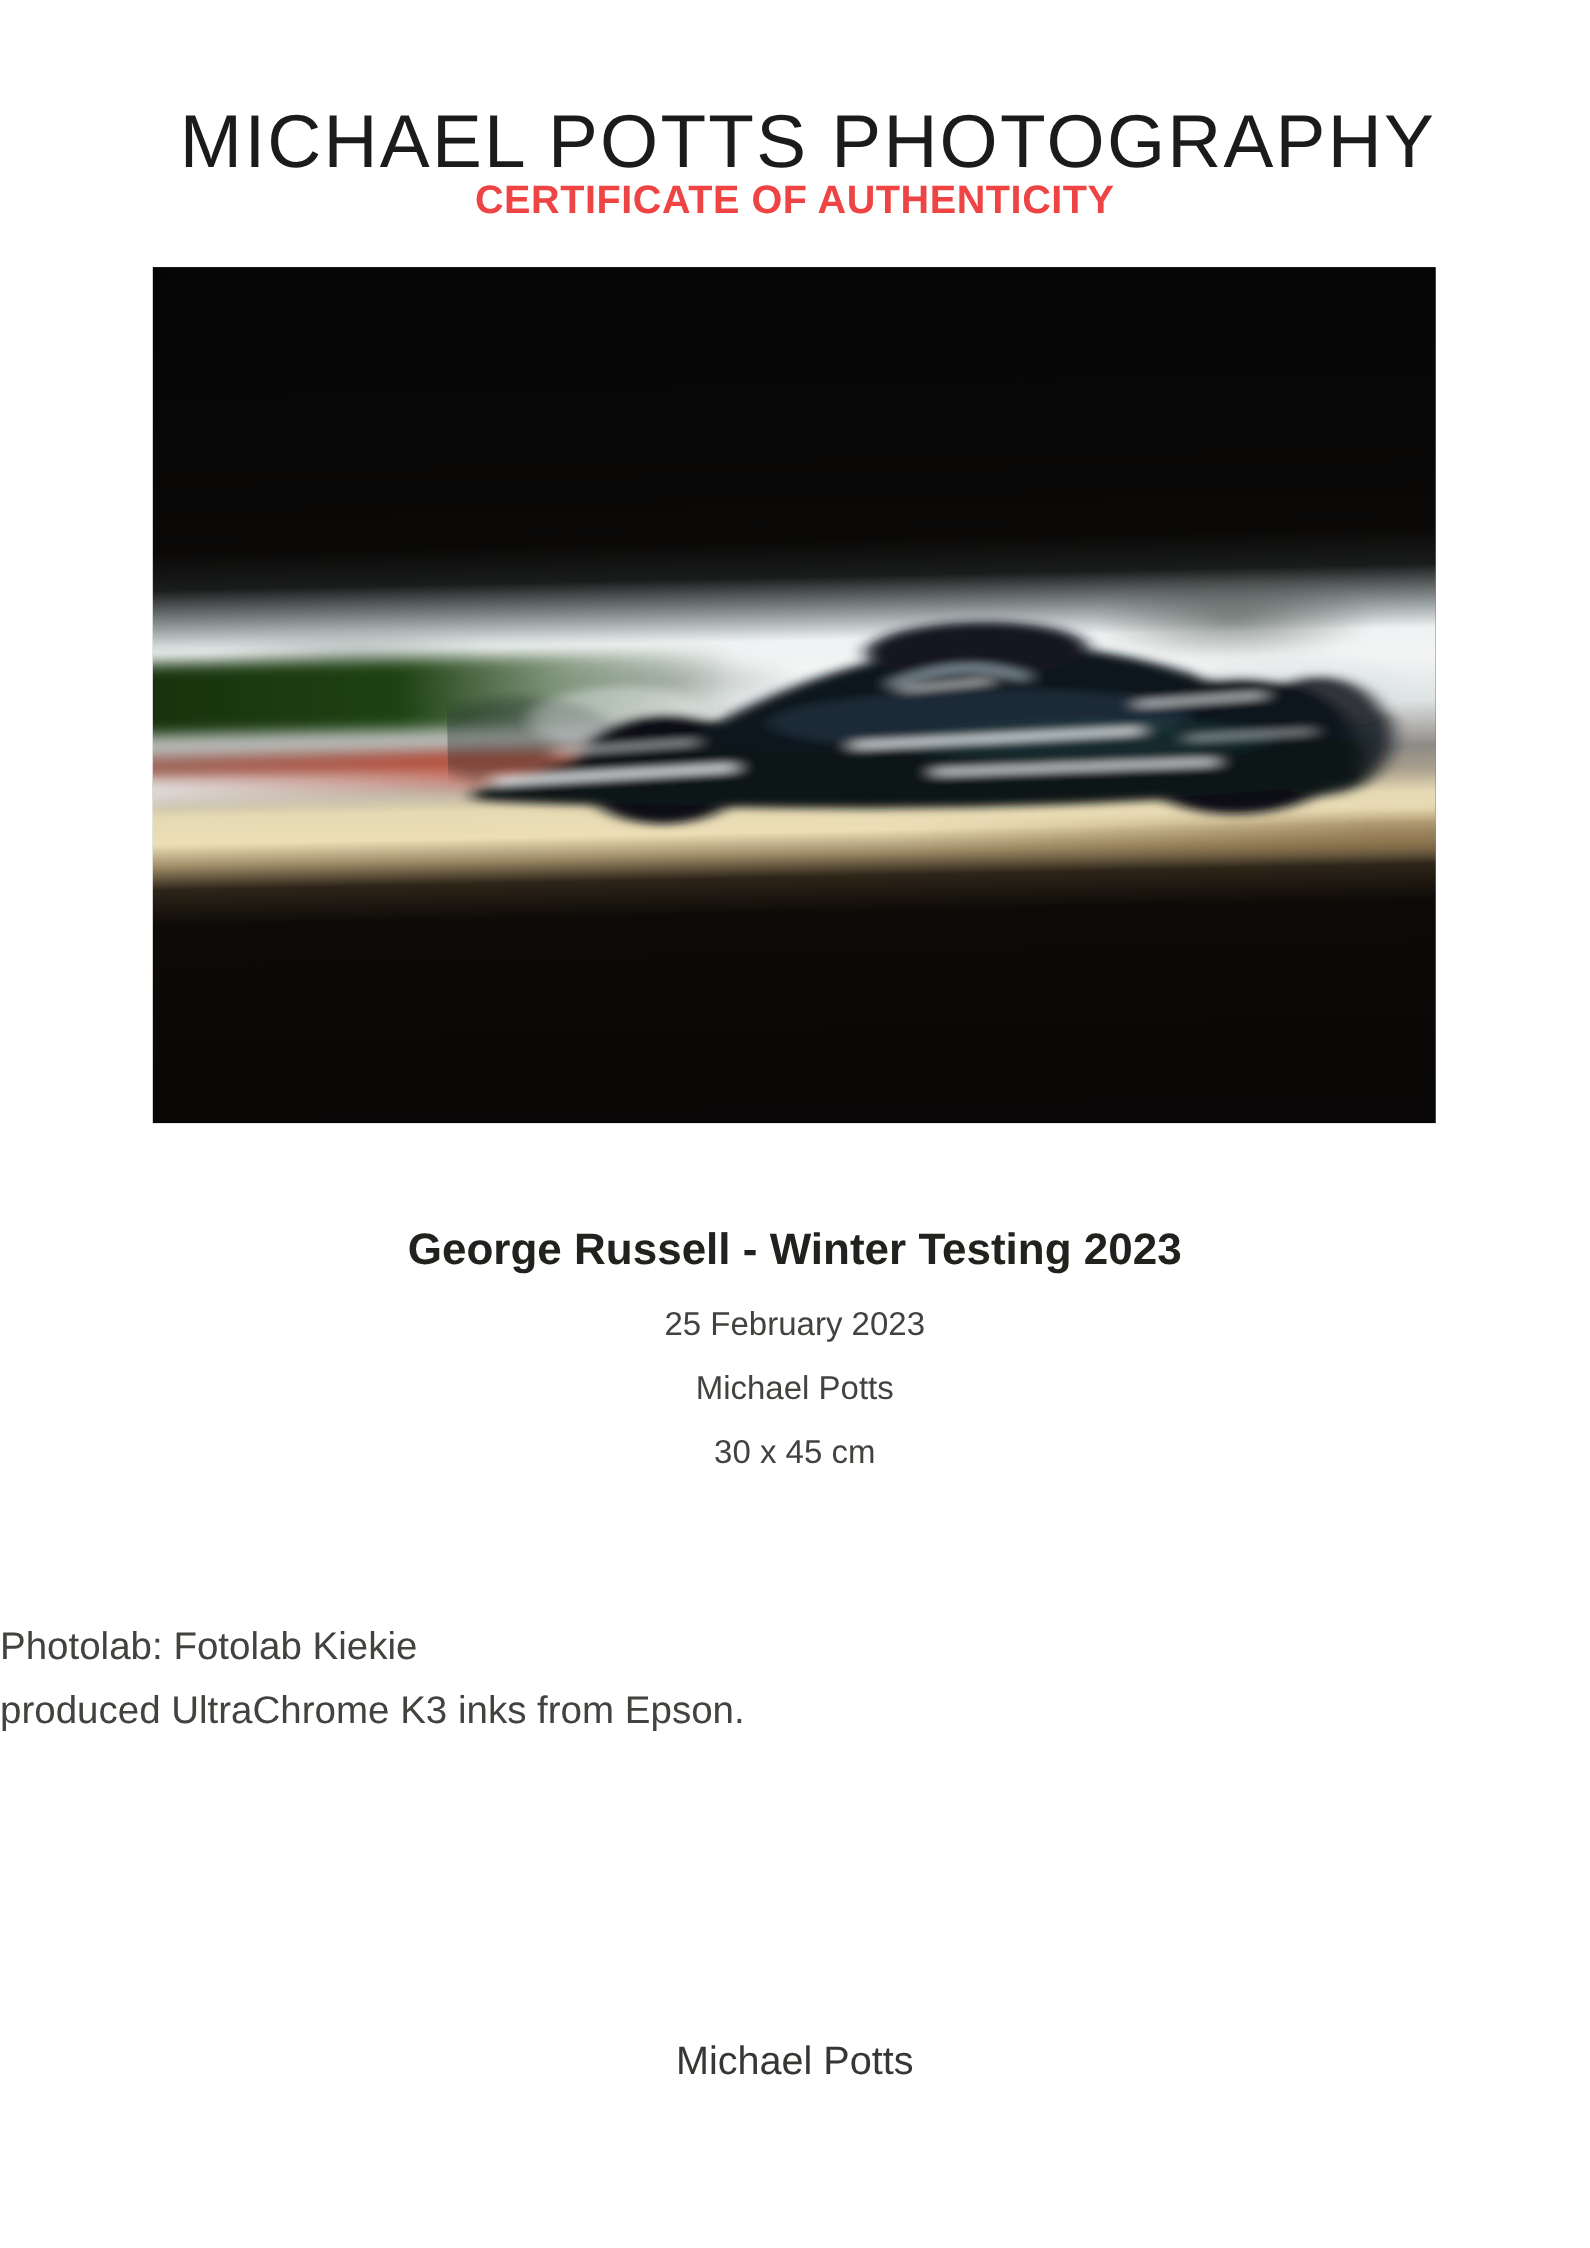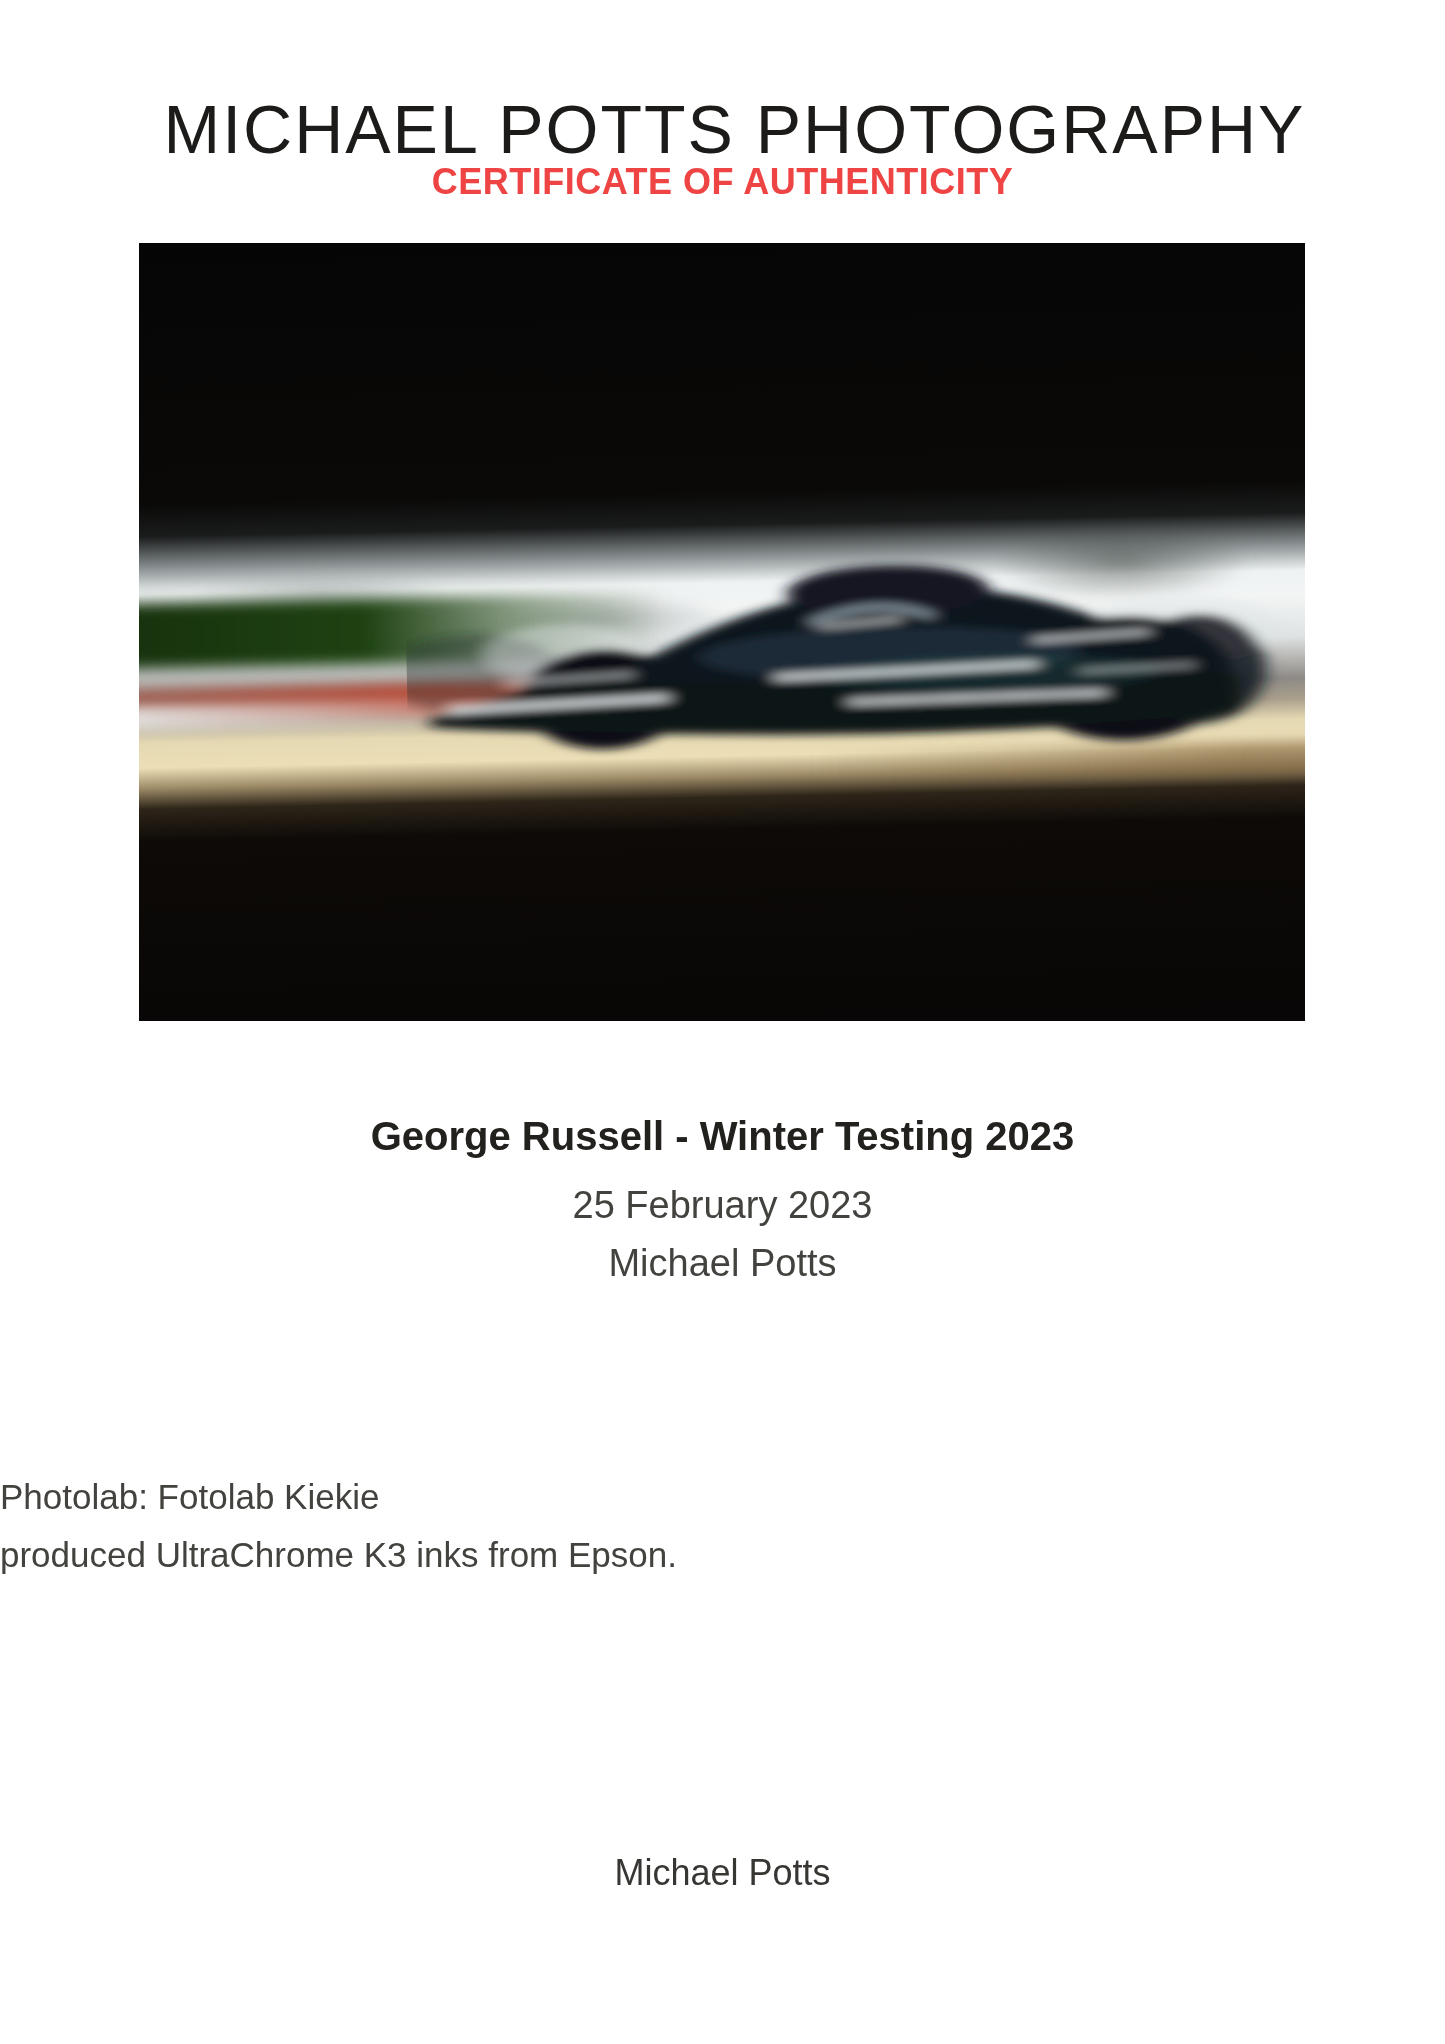--- a/index.html
+++ b/index.html
@@ -98,21 +98,21 @@
     text-align: center;
     font-size: 40px;
     font-weight: 700;
     line-height: 60px;
     color: #23211e;
   }
   .detail-lines {
     position: absolute;
     top: 1176px; left: 0; width: 100%;
     text-align: center;
-    font-size: 38px;
+    font-size: 30px;
     font-weight: 300;
     line-height: 58px;
     color: #44423e;
   }
   .production-lines {
     position: absolute;
     top: 1468px; left: 0; width: 100%;
     font-size: 35px;
     font-weight: 300;
     line-height: 58px;
@@ -179,20 +179,21 @@
         </g>
       </svg>
     </div>
   </div>
 
   <h2 class="art-title">George Russell - Winter Testing 2023</h2>
 
   <div class="detail-lines">
     <div>25 February 2023</div>
     <div>Michael Potts</div>
+    <div>30 x 45 cm</div>
   </div>
 
   <div class="production-lines">
     <div>Photolab: Fotolab Kiekie</div>
     <div>produced UltraChrome K3 inks from Epson.</div>
   </div>
 
   <div class="signature">Michael Potts</div>
 
 </div>

